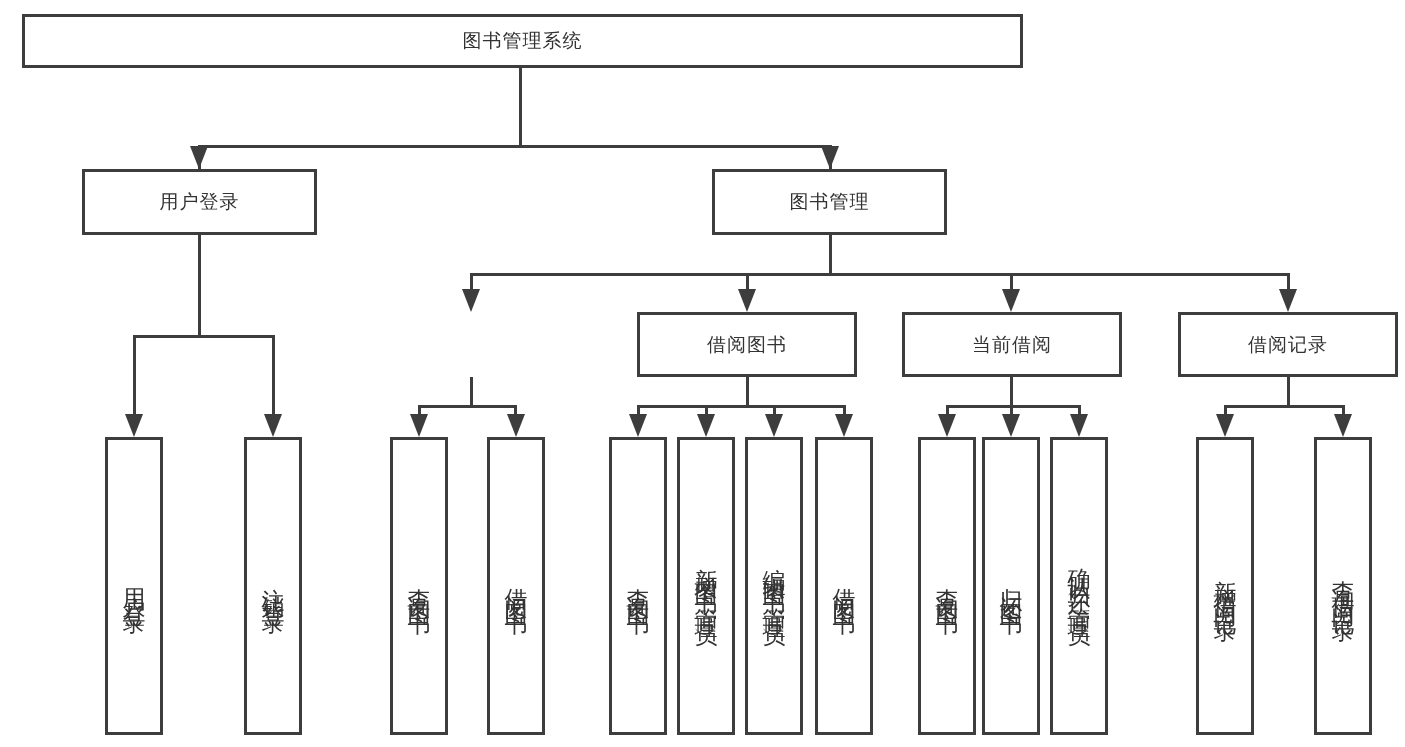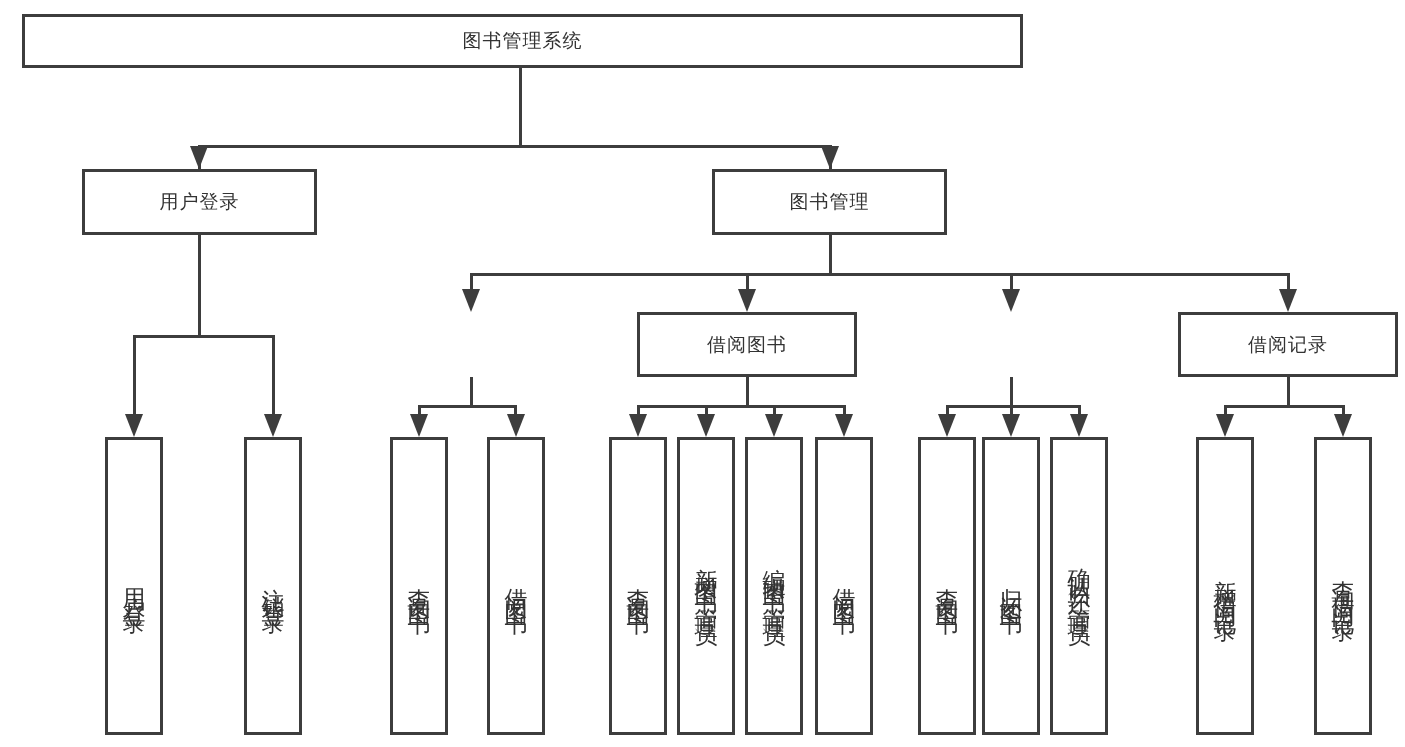--- a/index.html
+++ b/index.html
@@ -92,20 +92,21 @@
   <div class="arr" style="left:1070px;top:414px;"></div>
   <div class="arr" style="left:1216px;top:414px;"></div>
   <div class="arr" style="left:1334px;top:414px;"></div>
 
   <div class="box" style="left:22px;top:14px;width:1001px;height:54px;">图书管理系统</div>
 
   <div class="box" style="left:82px;top:169px;width:235px;height:66px;">用户登录</div>
   <div class="box" style="left:712px;top:169px;width:235px;height:66px;">图书管理</div>
 
   <div class="box" style="left:637px;top:312px;width:220px;height:65px;">借阅图书</div>
+  <div class="box" style="left:902px;top:312px;width:220px;height:65px;">当前借阅</div>
   <div class="box" style="left:1178px;top:312px;width:220px;height:65px;">借阅记录</div>
 
   <div class="box vbox" style="left:105px;top:437px;width:58px;height:298px;">用户登录</div>
   <div class="box vbox" style="left:244px;top:437px;width:58px;height:298px;">注销登录</div>
 
   <div class="box vbox" style="left:390px;top:437px;width:58px;height:298px;">查询图书</div>
   <div class="box vbox" style="left:487px;top:437px;width:58px;height:298px;">借阅图书</div>
 
   <div class="box vbox" style="left:609px;top:437px;width:58px;height:298px;">查询图书</div>
   <div class="box vbox" style="left:677px;top:437px;width:58px;height:298px;">新增图书（管理员）</div>

